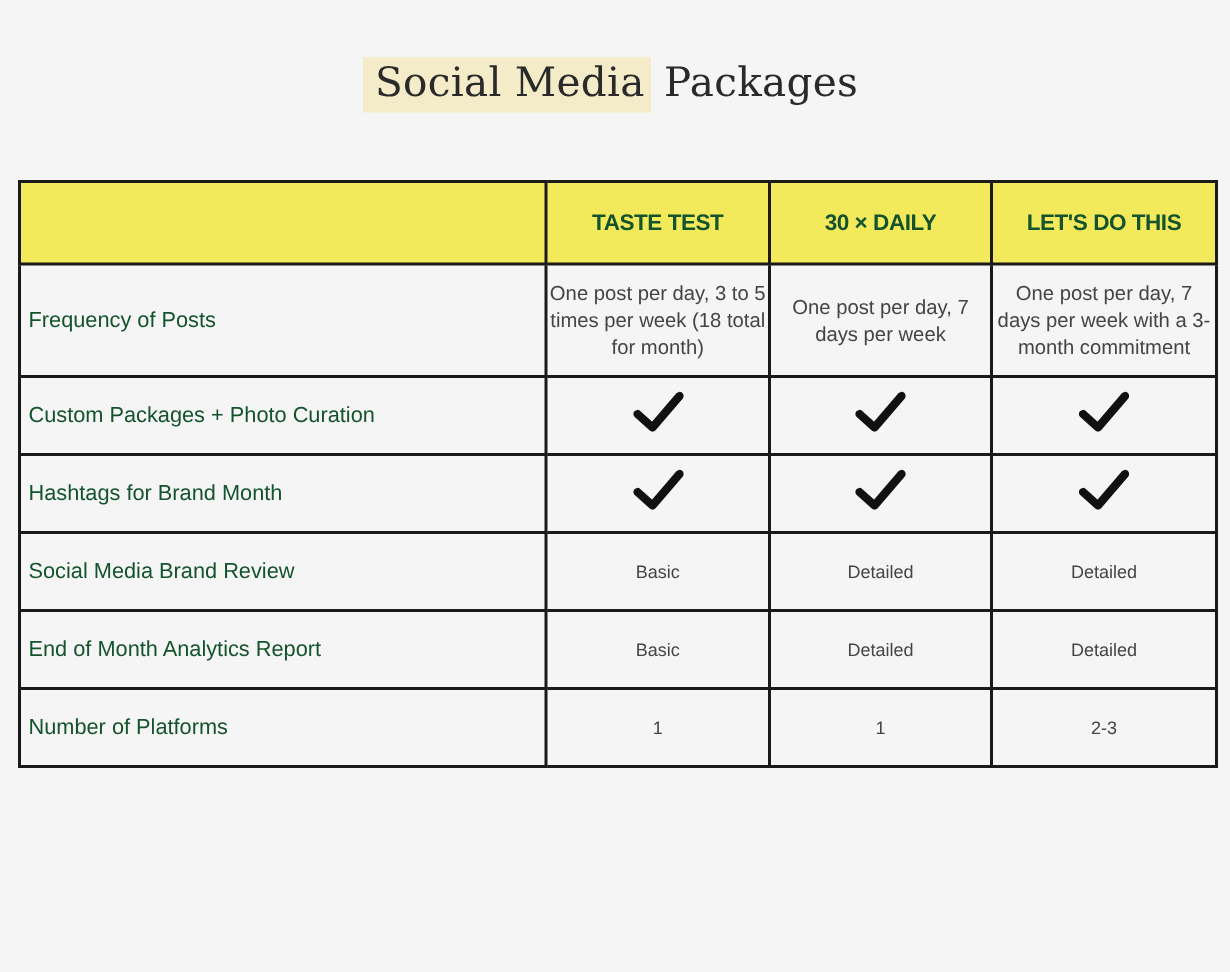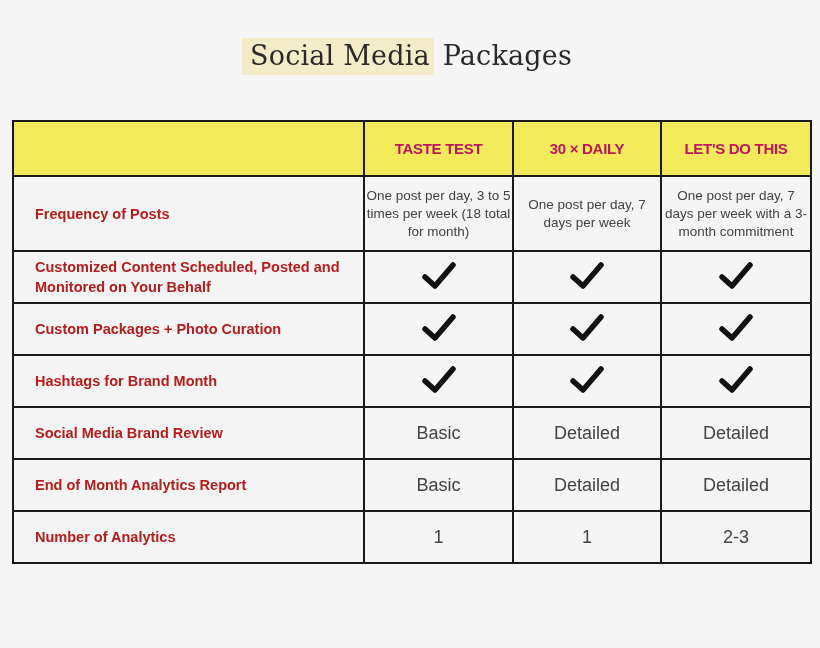--- a/index.html
+++ b/index.html
@@ -2,24 +2,24 @@
 <html><head>
 <meta charset="utf-8">
 <style>
   html, body { margin:0; padding:0; }
   body { width:820px; height:648px; background:#f5f5f5; position:relative; overflow:hidden; font-family:"DejaVu Sans", sans-serif; color:#333; }
   .title-wrap { position:absolute; left:0; top:40px; width:820px; text-align:center; }
   .title { display:inline-block; font-family:"DejaVu Serif", serif; font-size:27px; color:#2a2a2a; letter-spacing:0.2px; }
   .title .hl { background:#f4ecc8; padding:2px 4px 4px 8px; margin-left:-6px; }
   table { position:absolute; left:12px; top:120px; border-collapse:collapse; width:798px; table-layout:fixed; }
   td, th { border:2px solid #1a1a1a; padding:0; }
-  th { background:#f3ea5b; height:53px; font-family:"Liberation Sans", sans-serif; font-weight:bold; font-size:15px; color:#be185d; text-align:center; letter-spacing:-0.3px; }
+  th { background:#f3ea5b; height:53px; font-family:"Liberation Sans", sans-serif; font-weight:bold; font-size:15px; color:#14532d; text-align:center; letter-spacing:-0.3px; }
   td { background:#f5f5f5; height:50px; }
-  td.feat { font-size:14.5px; color:#b91c1c; padding-left:21px; line-height:20px; font-family:"Liberation Sans", sans-serif;font-weight:bold; }
-  td.val { text-align:center; font-size:18px; color:#444; font-family:"Liberation Sans", sans-serif; line-height:18px; }
+  td.feat { font-size:14.5px; color:#14532d; padding-left:5px; line-height:20px; font-family:"Liberation Sans", sans-serif; }
+  td.val { text-align:center; font-size:12px; color:#444; font-family:"Liberation Sans", sans-serif; line-height:18px; }
   td.small { font-size:13.5px; line-height:18px; }
   .check { display:inline-block; width:34px; height:30px; }
   tr.freq td { height:73px; }
 </style>
 </head>
 <body>
 
 <div class="title-wrap">
   <span class="title"><span class="hl">Social Media</span> <span>Packages</span></span>
 </div>
@@ -38,32 +38,20 @@
       <th>30 × DAILY</th>
       <th>LET'S DO THIS</th>
     </tr>
   </thead>
   <tbody id="tbody">
       <tr class="freq">
         <td class="feat">Frequency of Posts</td>
         <td class="val small">One post per day, 3 to 5 times per week (18 total for month)</td>
         <td class="val small">One post per day, 7 days per week</td>
         <td class="val small">One post per day, 7 days per week with a 3-month commitment</td>
-      </tr>
-      <tr>
-        <td class="feat">Customized Content Scheduled, Posted and Monitored on Your Behalf</td>
-        <td class="val"><svg class="check" viewBox="0 0 34 30">
-            <path d="M3 16 L13 25 L31 4" fill="none" stroke="#111" stroke-width="5.5" stroke-linecap="round" stroke-linejoin="round"></path>
-          </svg></td>
-        <td class="val"><svg class="check" viewBox="0 0 34 30">
-            <path d="M3 16 L13 25 L31 4" fill="none" stroke="#111" stroke-width="5.5" stroke-linecap="round" stroke-linejoin="round"></path>
-          </svg></td>
-        <td class="val"><svg class="check" viewBox="0 0 34 30">
-            <path d="M3 16 L13 25 L31 4" fill="none" stroke="#111" stroke-width="5.5" stroke-linecap="round" stroke-linejoin="round"></path>
-          </svg></td>
       </tr>
       <tr>
         <td class="feat">Custom Packages + Photo Curation</td>
         <td class="val"><svg class="check" viewBox="0 0 34 30">
             <path d="M3 16 L13 25 L31 4" fill="none" stroke="#111" stroke-width="5.5" stroke-linecap="round" stroke-linejoin="round"></path>
           </svg></td>
         <td class="val"><svg class="check" viewBox="0 0 34 30">
             <path d="M3 16 L13 25 L31 4" fill="none" stroke="#111" stroke-width="5.5" stroke-linecap="round" stroke-linejoin="round"></path>
           </svg></td>
         <td class="val"><svg class="check" viewBox="0 0 34 30">
@@ -88,19 +76,19 @@
         <td class="val">Detailed</td>
         <td class="val">Detailed</td>
       </tr>
       <tr>
         <td class="feat">End of Month Analytics Report</td>
         <td class="val">Basic</td>
         <td class="val">Detailed</td>
         <td class="val">Detailed</td>
       </tr>
       <tr>
-        <td class="feat">Number of Analytics</td>
+        <td class="feat">Number of Platforms</td>
         <td class="val">1</td>
         <td class="val">1</td>
         <td class="val">2-3</td>
       </tr>
     </tbody>
 </table>
 
 </body></html>

